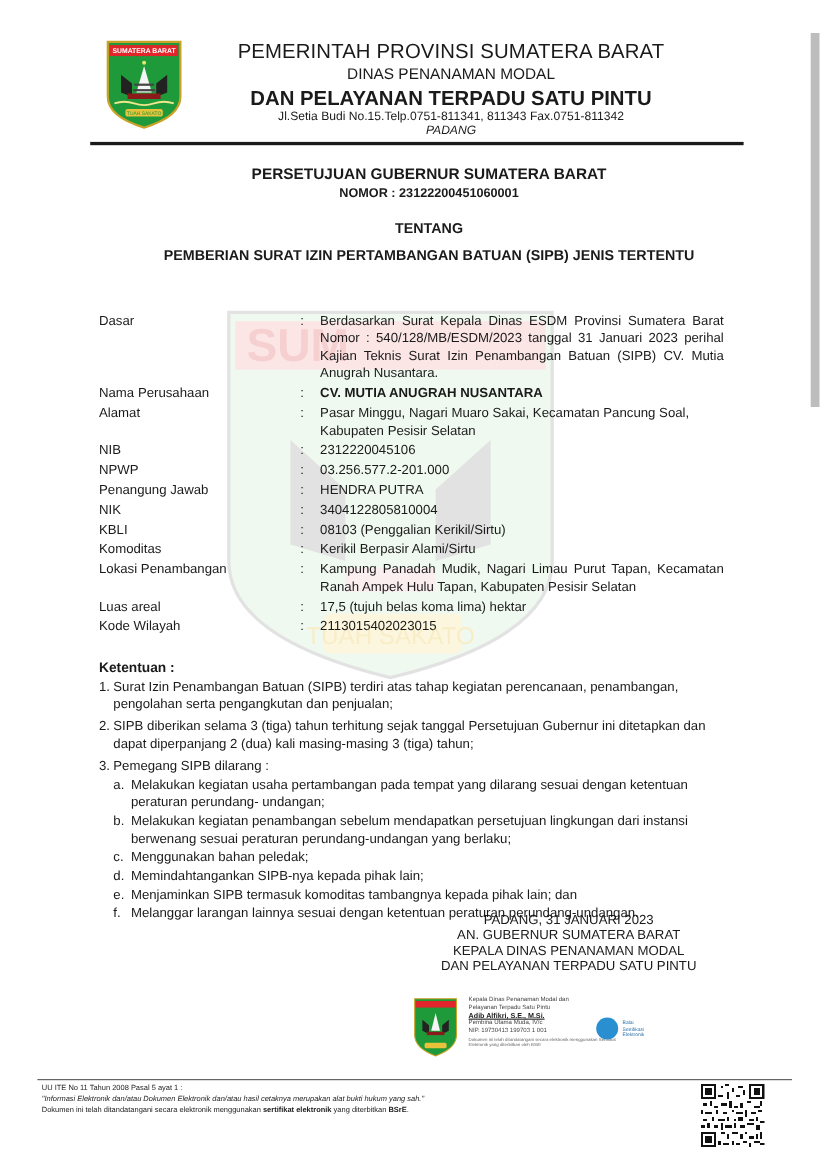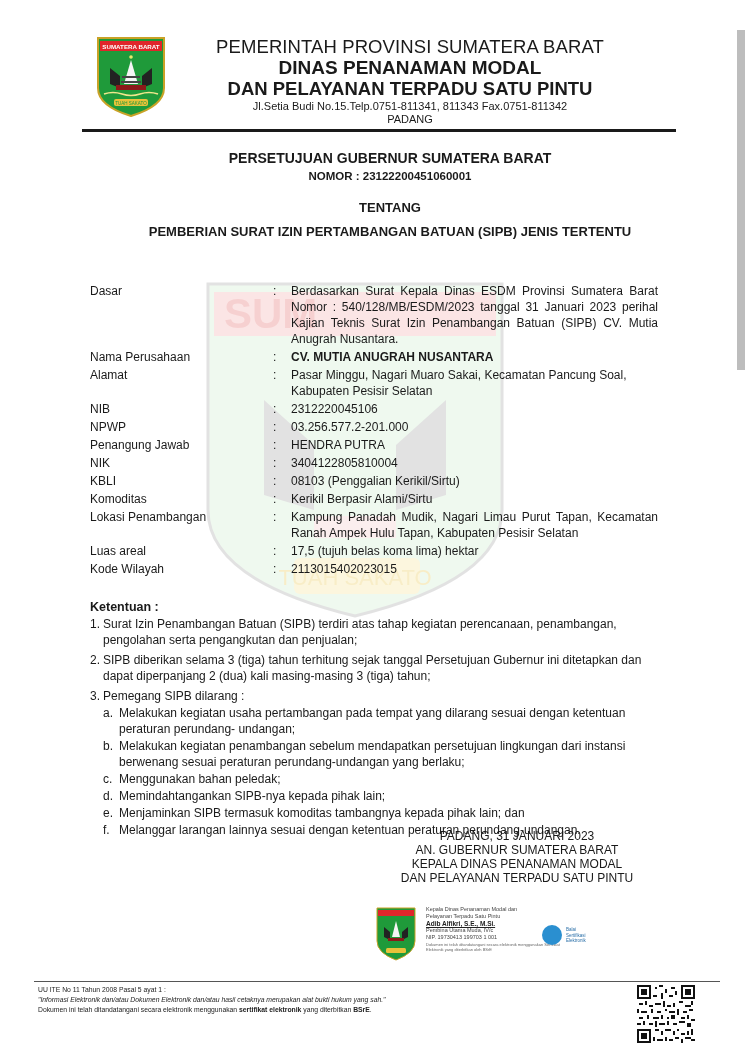--- a/index.html
+++ b/index.html
@@ -9,24 +9,24 @@
   }
   .page { position: absolute; left: 0; top: 0; width: 750px; height: 786px; }
 
   
   .scrollbar { position: absolute; left: 737px; top: 30px; width: 8px; height: 340px; background: #bdbdbd; }
 
   
   .logo { position: absolute; left: 96px; top: 36px; width: 70px; height: 82px; }
   .kop { position: absolute; left: 160px; top: 36px; width: 500px; text-align: center; }
   .kop .l1 { font-size: 18.5px; line-height: 21px; letter-spacing: 0.1px; }
-  .kop .l2 { font-size: 19px; font-weight: bold; line-height: 21px; }
+  .kop .l2 { font-size: 14px; font-weight: normal; line-height: 21px; }
   .kop .l3 { font-size: 18.5px; font-weight: bold; line-height: 21px; }
   .kop .l4 { font-size: 11px; line-height: 13px; margin-top: 1px; }
-  .kop .l5 { font-size: 11px; line-height: 13px; }
+  .kop .l5 { font-size: 11px; line-height: 13px; font-style: italic; }
   .rule { position: absolute; left: 82px; top: 129px; width: 594px; height: 3px; background: #1a1a1a; }
 
   
   .title { position: absolute; left: 90px; width: 600px; text-align: center; font-weight: bold; }
   .t1 { top: 150px; font-size: 14px; text-align: center; }
   .t2 { top: 170px; font-size: 11.5px; }
   .t3 { top: 200px; font-size: 13px; }
   .t4 { top: 222px; font-size: 13px; line-height: 20px; }
 
   

